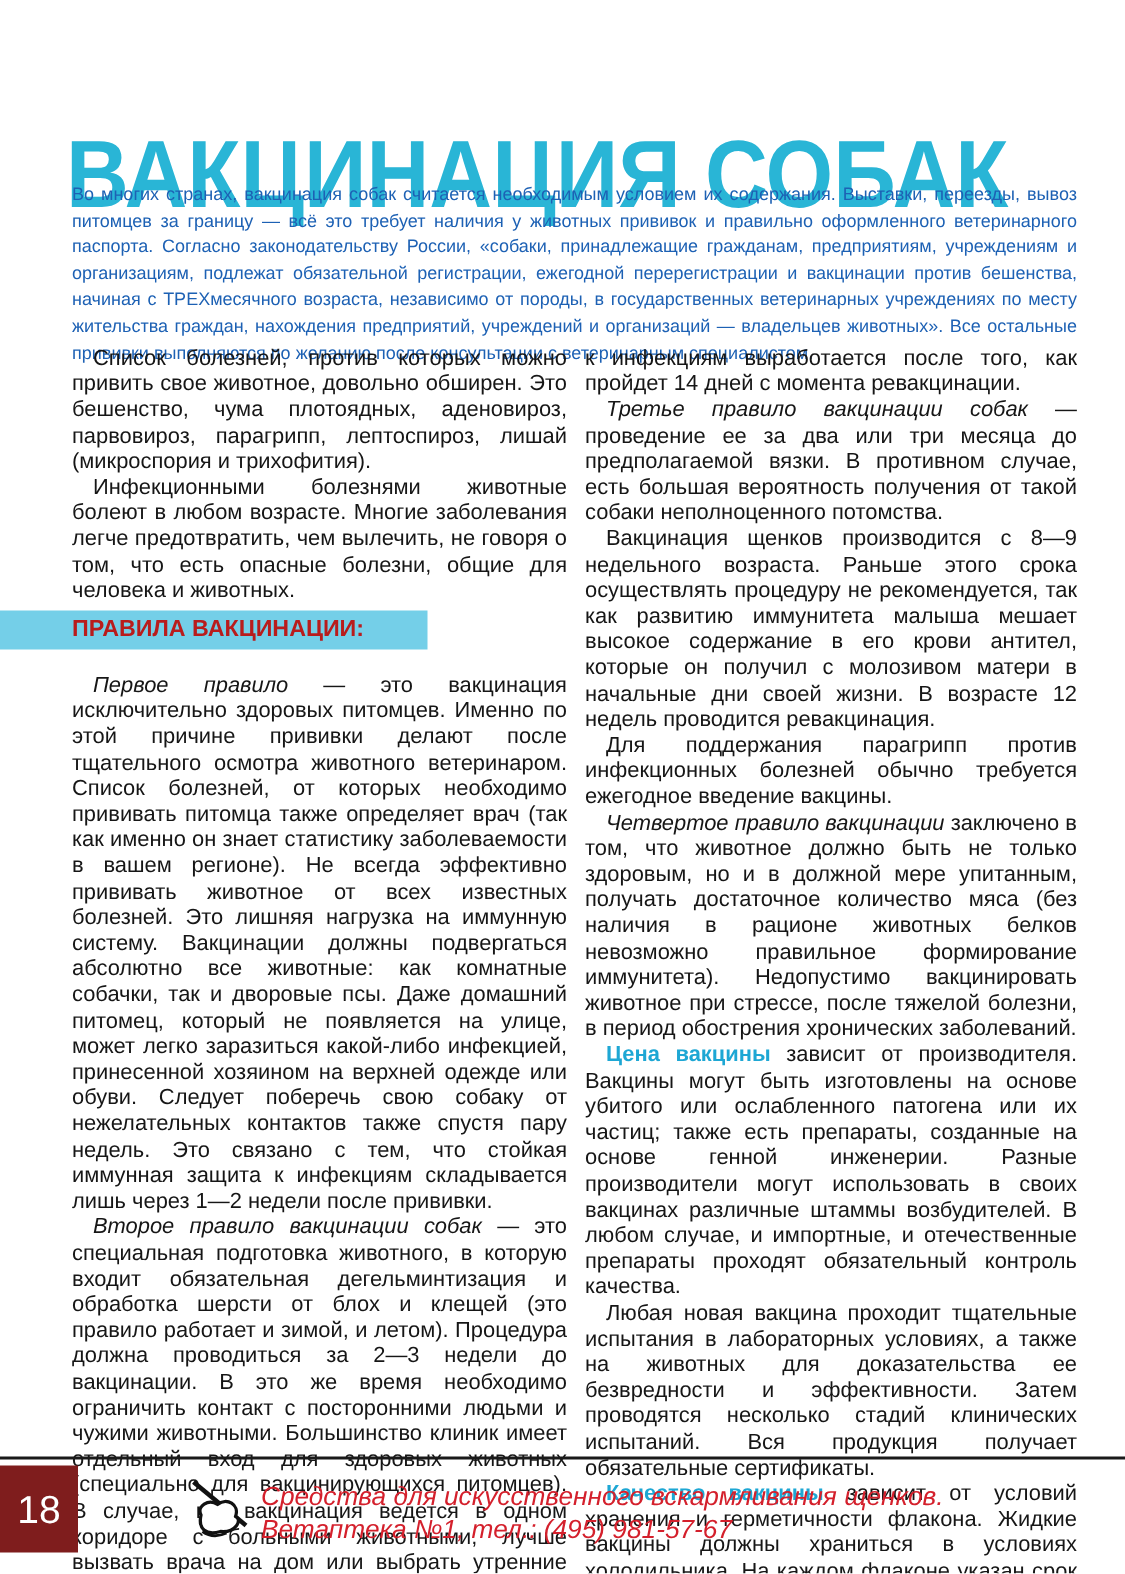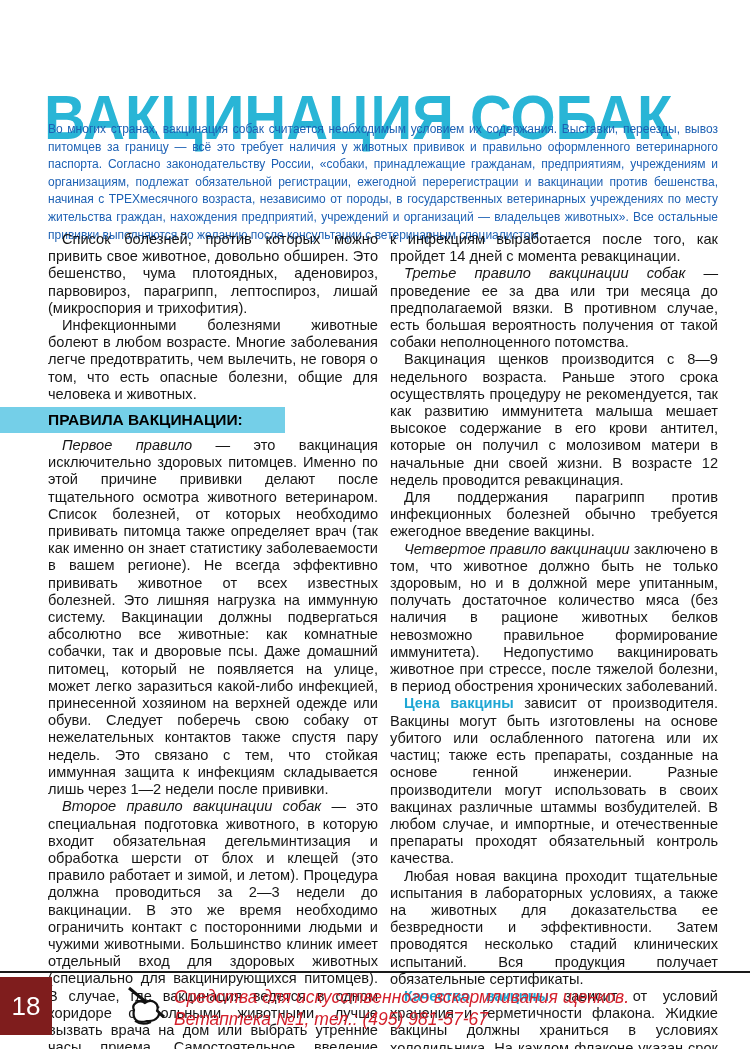--- a/index.html
+++ b/index.html
@@ -30,27 +30,27 @@
     display:flex;gap:12px;
   }
   .col{font-size:14.6px;line-height:17.2px;text-align:justify;}
   .col-left{width:330px;}
   .col-right{width:328px;}
   .body-p{margin:0;}
   .indent{text-indent:14px;}
   .lead{font-weight:normal;font-style:italic;}
   .cyan-lead{font-weight:bold;color:var(--inline-cyan,#1ea7d4);}
   .rules-header{
-    margin:4px 0 4px -48px;
+    margin:4px 0 16px -48px;
     padding:3px 0 4px 48px;
     width:237px;
     background:var(--highlight-cyan,#74cfe8);
     font-weight:bold;font-size:15.5px;line-height:19px;
     text-align:left;text-indent:0;
-    color:#000000;
+    color:#b91c1c;
   }
   .footer-rule{
     position:absolute;left:0;right:0;top:971px;height:2px;
     background:#1a1a1a;
   }
   .page-num-box{
     position:absolute;left:0;top:977px;width:52px;height:58px;
     background:#7f1d1d;color:#ffffff;
     display:flex;align-items:center;justify-content:center;
     font-size:26px;

